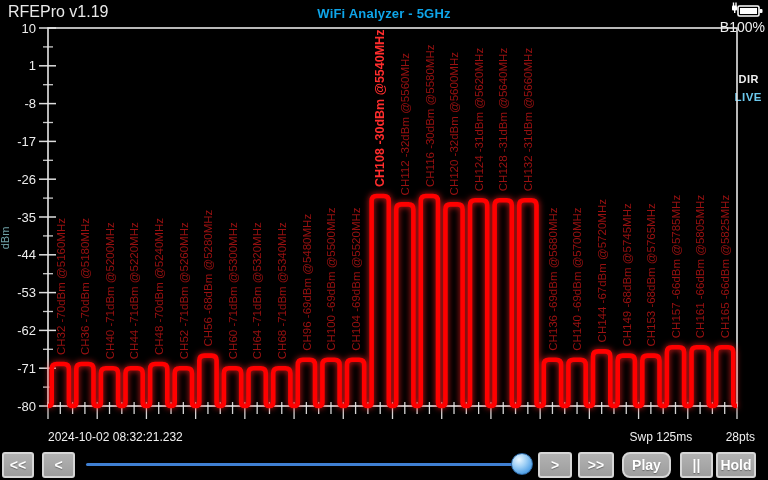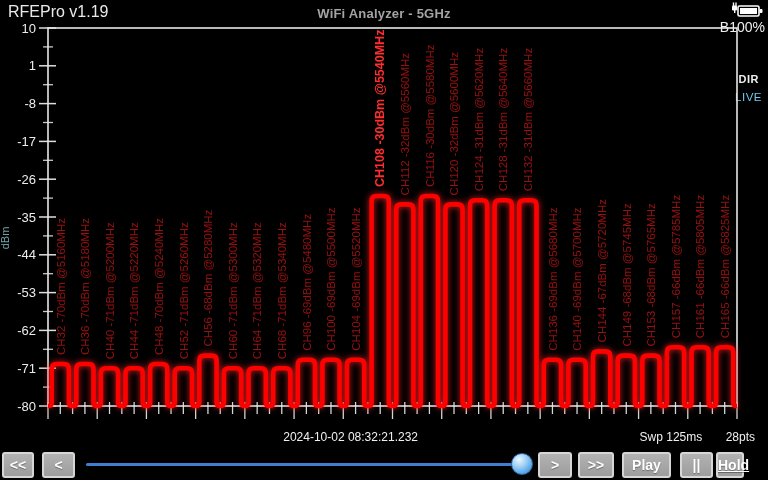--- a/index.html
+++ b/index.html
@@ -3,35 +3,35 @@
 <meta charset="utf-8">
 <style>
   html,body{margin:0;padding:0;}
   body{
     width:768px;height:480px;background:#000;position:relative;overflow:hidden;
     font-family:"Liberation Sans",sans-serif;-webkit-font-smoothing:antialiased;
   }
   .abs{position:absolute;}
   
   .app-version{left:8px;top:3px;color:#e9e9e9;font-size:16px;}
-  .page-title{left:0;right:0;top:6px;text-align:center;color:#a3a3a3;font-size:13px;font-weight:bold;letter-spacing:.2px;}
+  .page-title{left:0;right:0;top:6px;text-align:center;color:#0ea5e9;font-size:13px;font-weight:bold;letter-spacing:.2px;}
   .battery-wrap{right:5px;top:2px;width:34px;height:16px;}
   .battery-pct{right:3px;top:19px;color:#eee;font-size:14px;}
   
   .dir-label{right:9px;top:73px;color:#efefef;font-size:11px;font-weight:bold;letter-spacing:.5px;}
-  .live-label{right:6px;top:91px;font-size:11.5px;font-weight:normal;letter-spacing:.5px;}
+  .live-label{right:6px;top:91px;font-size:11.5px;font-weight:bold;letter-spacing:.5px;}
   
   .y-unit{left:-6px;top:232px;transform:rotate(-90deg);font-size:11px;}
   
   #chart-svg{position:absolute;left:0;top:0;}
   #chart-svg text{font-family:"Liberation Sans",sans-serif;}
   
-  .timestamp{left:48px;top:430px;width:370px;text-align:right;color:#f0f0f0;font-size:12px;}
+  .timestamp{left:48px;top:430px;width:370px;text-align:left;color:#f0f0f0;font-size:12px;}
   .sweep-info{right:13px;top:430px;color:#f0f0f0;font-size:12px;}
-  .sweep-info span{margin-left:20px;}
+  .sweep-info span{margin-left:30px;}
   
   .btn{
     position:absolute;top:452px;height:26px;box-sizing:border-box;
     background:linear-gradient(#b2b2b2,#9d9d9d);
     border:2px solid #d6d6d6;border-radius:3px;
     color:#fff;font-size:14px;font-weight:bold;text-align:center;
     line-height:21px;text-shadow:0 1px 1px rgba(0,0,0,.35);cursor:pointer;
     padding:0;font-family:"Liberation Sans",sans-serif;
   }
   .slider-track{left:86px;top:463px;width:441px;height:3px;background:#3f7fd2;border-radius:2px;}
@@ -197,15 +197,15 @@
   <span>Swp 125ms</span>
   <span>28pts</span>
 </div>
 
 <button class="btn" style="left:2px;width:32px;">&lt;&lt;</button>
 <button class="btn" style="left:42px;width:33px;">&lt;</button>
 <div class="abs slider-track"></div>
 <div class="abs slider-handle"></div>
 <button class="btn" style="left:538px;width:34px;">&gt;</button>
 <button class="btn" style="left:578px;width:36px;">&gt;&gt;</button>
-<button class="btn" style="left:622px;width:49px;">Play</button>
+<button class="btn" style="left:622px;width:49px;border-radius:8px;">Play</button>
 <button class="btn" style="left:680px;width:33px;">||</button>
-<button class="btn" style="left:716px;width:28px;text-decoration:underline;">Hold</button>
+<button class="btn" style="left:716px;width:40px;">Hold</button>
 
 </body></html>

